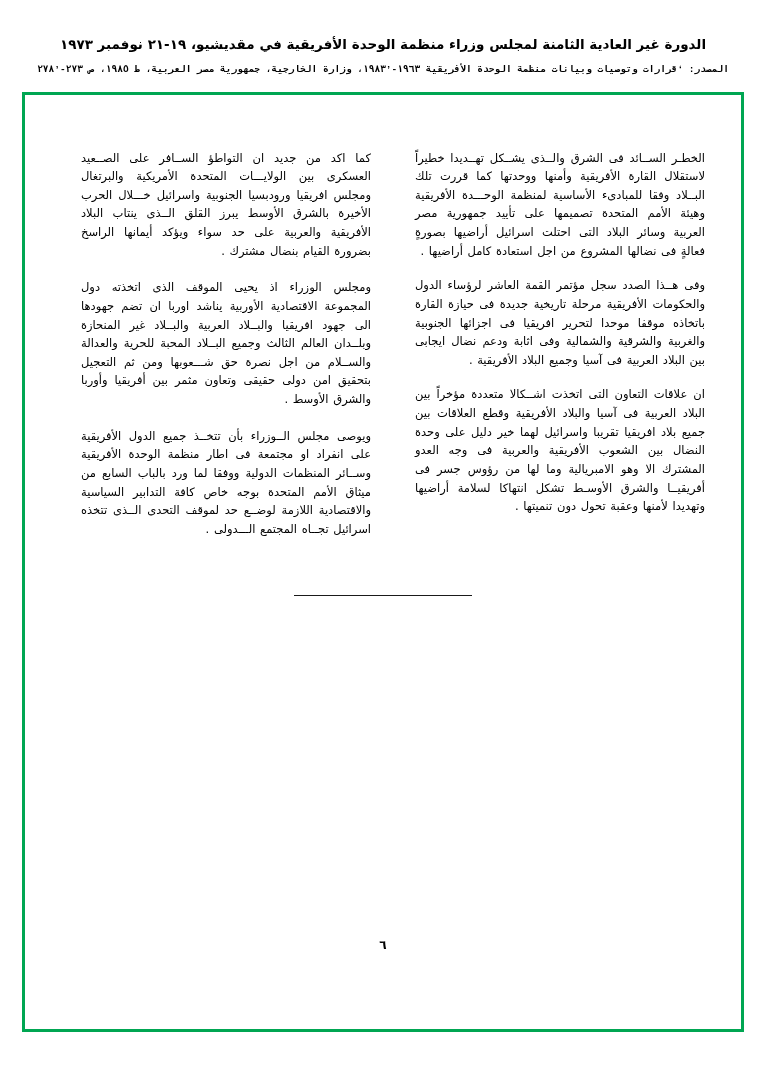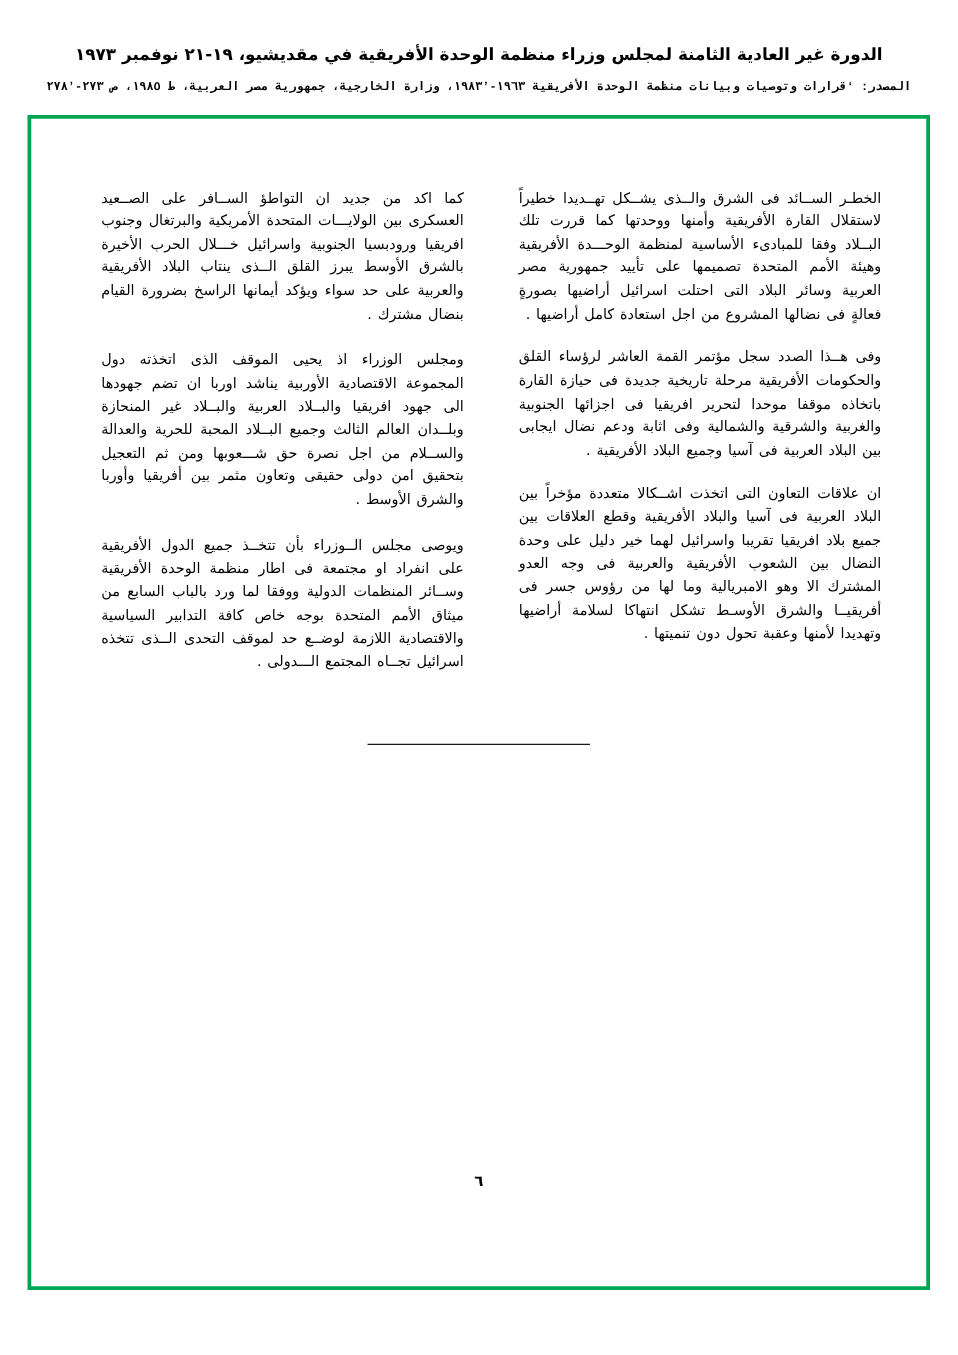--- a/index.html
+++ b/index.html
@@ -122,26 +122,26 @@
     <div class="doc-title">الدورة غير العادية الثامنة لمجلس وزراء منظمة الوحدة الأفريقية في مقديشيو، ١٩-٢١ نوفمبر ١٩٧٣</div>
     <div class="doc-source">المصدر: ʻقرارات وتوصيات وبيانات منظمة الوحدة الأفريقية ١٩٦٣-١٩٨٣ʼ، وزارة الخارجية، جمهورية مصر العربية، ط ١٩٨٥، ص ٢٧٣-٢٧٨ʼ</div>
   </div>
 
   <div class="frame" style="border-color: rgb(0, 166, 82);">
 
     <div class="columns">
 
       <div class="col col-right">
         <p class="para">الخطـر الســائد فى الشرق والــذى يشــكل تهــديدا خطيراً لاستقلال القارة الأفريقية وأمنها ووحدتها كما قررت تلك البــلاد وفقا للمبادىء الأساسية لمنظمة الوحـــدة الأفريقية وهيئة الأمم المتحدة تصميمها على تأييد جمهورية مصر العربية وسائر البلاد التى احتلت اسرائيل أراضيها بصورةٍ فعالةٍ فى نضالها المشروع من اجل استعادة كامل أراضيها .</p>
-        <p class="para">وفى هــذا الصدد سجل مؤتمر القمة العاشر لرؤساء القلق والحكومات الأفريقية مرحلة تاريخية جديدة فى حيازة القارة باتخاذه موقفا موحدا لتحرير افريقيا فى اجزائها الجنوبية والغربية والشرقية والشمالية وفى اثابة ودعم نضال ايجابى بين البلاد العربية فى آسيا وجميع البلاد الأفريقية .</p>
+        <p class="para">وفى هــذا الصدد سجل مؤتمر القمة العاشر لرؤساء الدول والحكومات الأفريقية مرحلة تاريخية جديدة فى حيازة القارة باتخاذه موقفا موحدا لتحرير افريقيا فى اجزائها الجنوبية والغربية والشرقية والشمالية وفى اثابة ودعم نضال ايجابى بين البلاد العربية فى آسيا وجميع البلاد الأفريقية .</p>
         <p class="para">ان علاقات التعاون التى اتخذت اشــكالا متعددة مؤخراً بين البلاد العربية فى آسيا والبلاد الأفريقية وقطع العلاقات بين جميع بلاد افريقيا تقريبا واسرائيل لهما خير دليل على وحدة النضال بين الشعوب الأفريقية والعربية فى وجه العدو المشترك الا وهو الامبريالية وما لها من رؤوس جسر فى أفريقيــا والشرق الأوسـط تشكل انتهاكا لسلامة أراضيها وتهديدا لأمنها وعقبة تحول دون تنميتها .</p>
       </div>
 
       <div class="col col-left">
-        <p class="para">كما اكد من جديد ان التواطؤ الســافر على الصــعيد العسكرى بين الولايـــات المتحدة الأمريكية والبرتغال وجنوب افريقيا ورودبسيا الجنوبية واسرائيل خـــلال الحرب الأخيرة بالشرق الأوسط يبرز القلق الــذى ينتاب البلاد الأفريقية والعربية على حد سواء ويؤكد أيمانها الراسخ بضرورة القيام بنضال مشترك .</p>
+        <p class="para">كما اكد من جديد ان التواطؤ الســافر على الصــعيد العسكرى بين الولايـــات المتحدة الأمريكية والبرتغال ومجلس افريقيا ورودبسيا الجنوبية واسرائيل خـــلال الحرب الأخيرة بالشرق الأوسط يبرز القلق الــذى ينتاب البلاد الأفريقية والعربية على حد سواء ويؤكد أيمانها الراسخ بضرورة القيام بنضال مشترك .</p>
         <p class="para">ومجلس الوزراء اذ يحيى الموقف الذى اتخذته دول المجموعة الاقتصادية الأوربية يناشد اوربا ان تضم جهودها الى جهود افريقيا والبــلاد العربية والبــلاد غير المنحازة وبلــدان العالم الثالث وجميع البــلاد المحبة للحرية والعدالة والســلام من اجل نصرة حق شـــعوبها ومن ثم التعجيل بتحقيق امن دولى حقيقى وتعاون مثمر بين أفريقيا وأوربا والشرق الأوسط .</p>
         <p class="para">ويوصى مجلس الــوزراء بأن تتخــذ جميع الدول الأفريقية على انفراد او مجتمعة فى اطار منظمة الوحدة الأفريقية وســائر المنظمات الدولية ووفقا لما ورد بالباب السابع من ميثاق الأمم المتحدة بوجه خاص كافة التدابير السياسية والاقتصادية اللازمة لوضــع حد لموقف التحدى الــذى تتخذه اسرائيل تجــاه المجتمع الـــدولى .</p>
       </div>
 
     </div>
 
     <div class="rule">
       <div class="rule-line"></div>
     </div>
 

